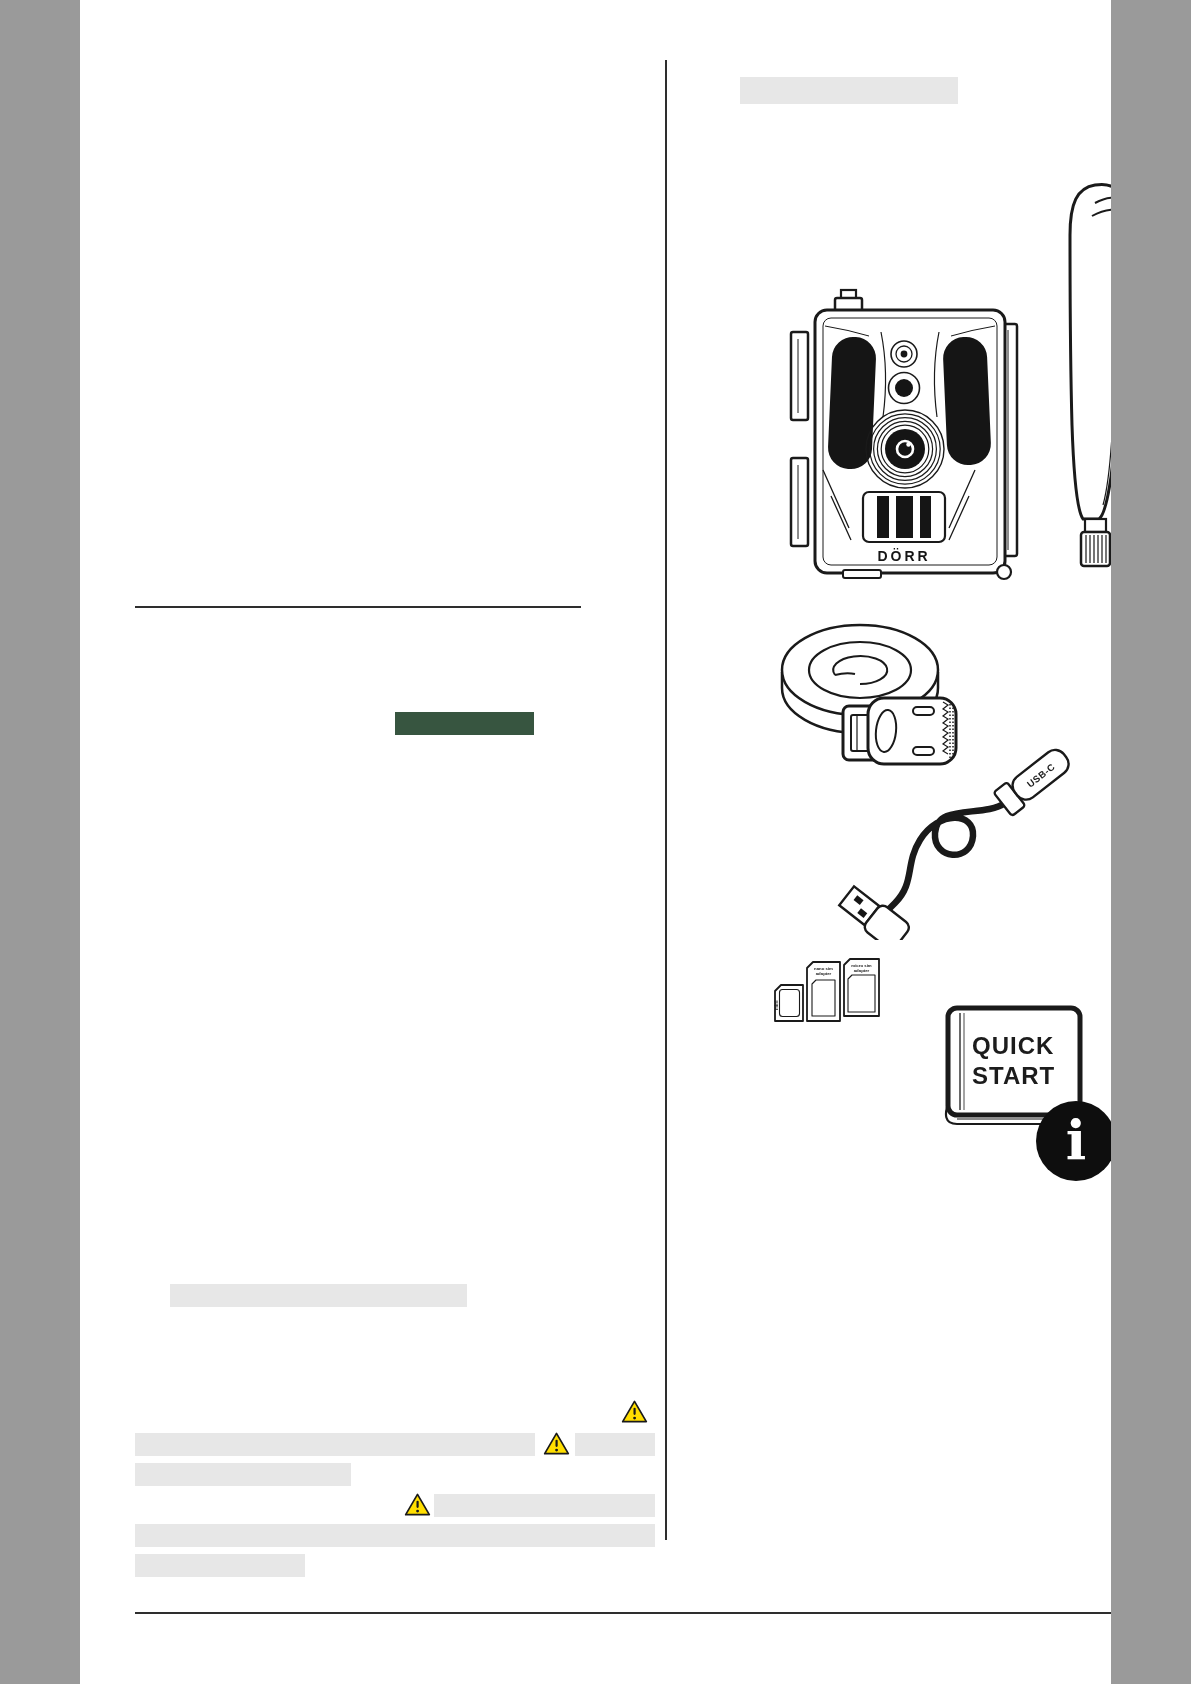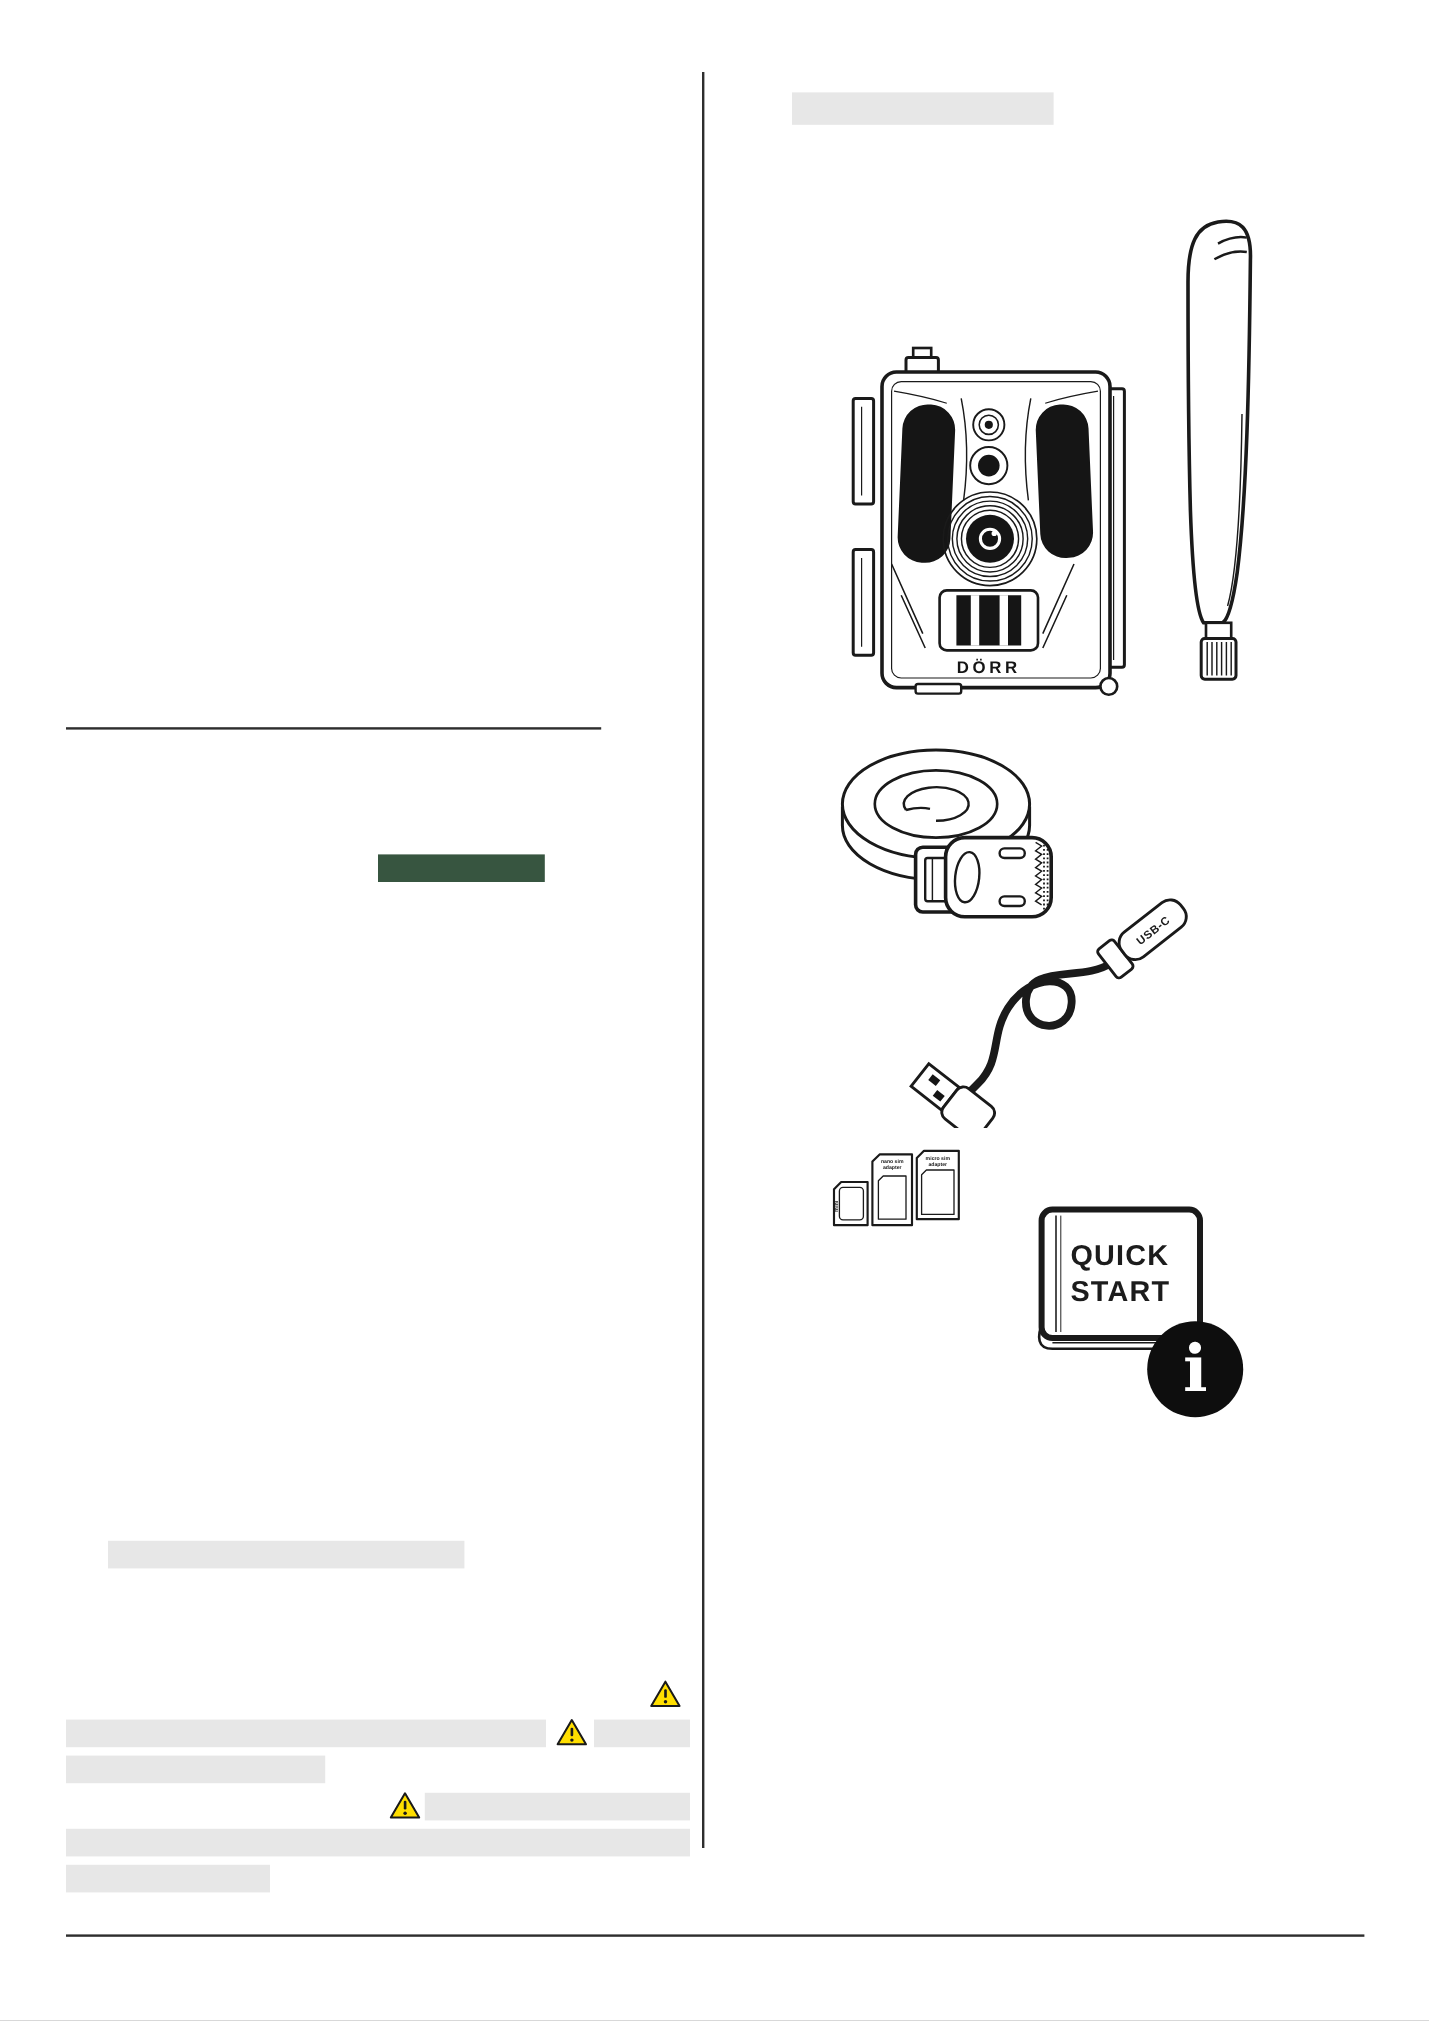--- a/index.html
+++ b/index.html
@@ -1,18 +1,18 @@
 <!DOCTYPE html>
 <html><head>
 <meta charset="utf-8">
 <style>
   html,body{margin:0;padding:0;background:#9a9a9a;}
   .page{
     position:relative;
-    width:1191px;height:1684px;
+    width:1031px;height:1684px;
     margin:0 auto;
     background:#ffffff;
     font-family:"Liberation Sans", sans-serif;
     overflow:hidden;
   }
   .bar{position:absolute;background:#e7e7e7;}
   .rule{position:absolute;background:#2e2e2e;}
   .divider{position:absolute;background:#2e2e2e;}
   .greenblock{position:absolute;background:#375540;}
   .tri{position:absolute;width:27px;height:25px;}

